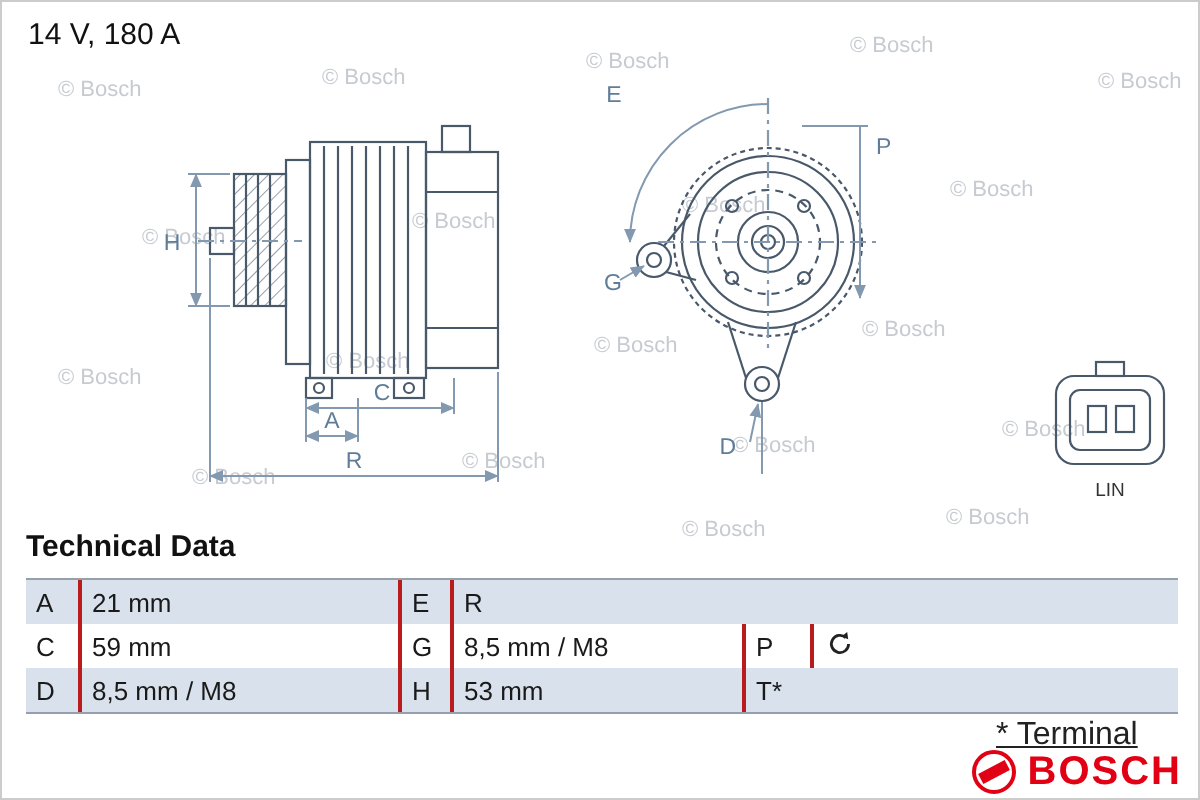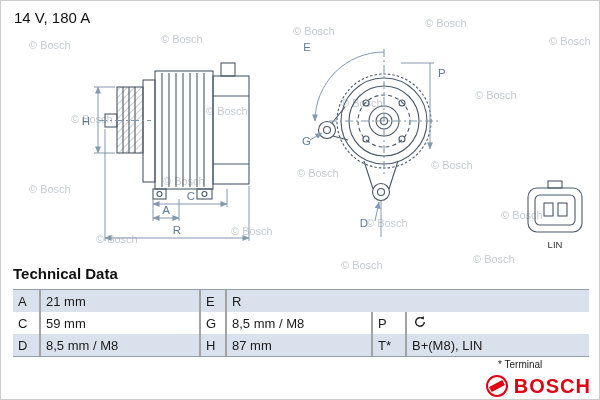--- a/index.html
+++ b/index.html
@@ -12,24 +12,24 @@
   .wm{position:absolute;font-size:11px;color:#c6cbd1;white-space:nowrap;pointer-events:none;}
   .drawing-svg{position:absolute;left:0;top:0;}
   .tech-title{position:absolute;left:12px;top:264px;font-size:15px;font-weight:bold;color:#111;}
   .tech-table{
     position:absolute;left:12px;top:288px;width:576px;
     border-top:1px solid #94a1ad;border-bottom:1px solid #94a1ad;
     font-size:13px;
   }
   .t-row{display:grid;grid-template-columns:26px 160px 26px 146px 34px 184px;height:22px;align-items:center;}
   .t-row.shaded{background:#d9e2ec;}
-  .t-row > div{padding-left:5px;height:100%;display:flex;align-items:center;border-left:2px solid #a3a3a3;overflow:hidden;white-space:nowrap;}
+  .t-row > div{padding-left:5px;height:100%;display:flex;align-items:center;border-left:2px solid #b91c1c;overflow:hidden;white-space:nowrap;}
   .t-row > div:first-child{border-left:none;}
   .c-k{font-weight:400;}
-  .footnote{position:absolute;left:497px;top:358px;font-size:10px;color:#222;}
+  .footnote{position:absolute;left:497px;top:358px;font-size:16px;color:#222;text-decoration:underline;}
   .brand{position:absolute;right:8px;bottom:1px;display:flex;align-items:center;gap:5px;}
   .brand .wordmark{font-size:20px;font-weight:bold;letter-spacing:1px;color:#e10014;line-height:1;}
   .rot-icon{display:inline-block;margin-left:1px;}
 </style>
 </head>
 <body>
 
 <div class="page">
 
   <div class="rating">14 V, 180 A</div>
@@ -177,23 +177,22 @@
             <path d="M10.6 1.0 L11.1 4.6 L7.8 3.2 Z" fill="#222"></path>
           </svg>
         </span>
         <span></span>
       </div>
     </div>
     <div class="t-row shaded">
       <div class="c-k">D</div>
       <div class="c-v">8,5 mm / M8</div>
       <div class="c-k">H</div>
-      <div class="c-v">87 mm</div>
+      <div class="c-v">53 mm</div>
       <div class="c-k">T*</div>
-      <div class="c-v">B+(M8), LIN</div>
     </div>
   </div>
 
   <div class="footnote">* Terminal</div>
 
   <div class="brand">
     <svg width="24" height="24" viewBox="0 0 24 24">
       <circle cx="12" cy="12" r="10" fill="none" stroke="#e10014" stroke-width="2"></circle>
       <rect x="4.5" y="9.2" width="15" height="5.6" fill="#e10014" transform="rotate(-28 12 12)"></rect>
     </svg>

